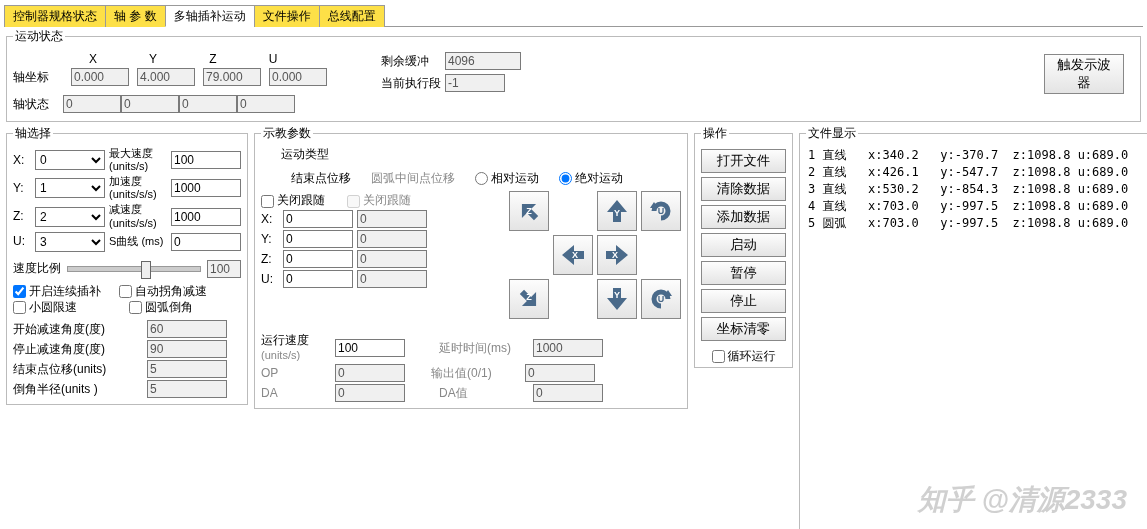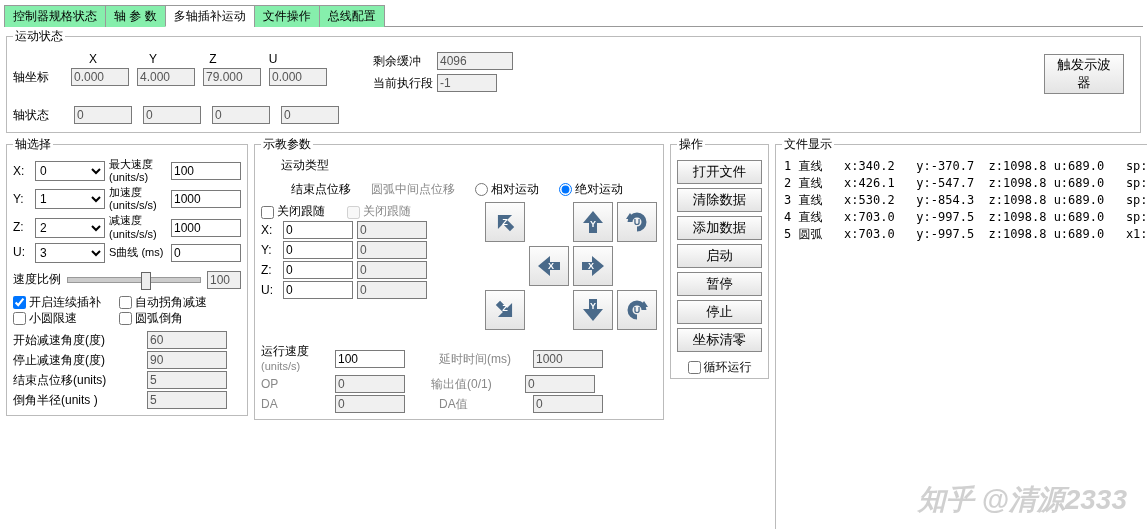--- a/index.html
+++ b/index.html
@@ -1,18 +1,18 @@
 <!DOCTYPE html>
 <html><head>
 <meta charset="utf-8">
 <style>
   html,body{margin:0;padding:0;font:12px/1.2 "Microsoft YaHei","SimSun",sans-serif;background:#fff;color:#000;width:1147px}
   body{padding:4px;box-sizing:border-box}
   .tabs{display:flex;border-bottom:1px solid #999;margin-bottom:2px}
-  .tab{padding:3px 8px;border:1px solid #999;border-bottom:none;margin-right:-1px;background:#86efac;position:relative;top:1px}
+  .tab{padding:3px 8px;border:1px solid #999;border-bottom:none;margin-right:-1px;background:#fde047;position:relative;top:1px}
   .tab.active{background:#fff;border-bottom:1px solid #fff}
   fieldset{border:1px solid #bbb;margin:2px;padding:4px 6px}
   legend{padding:0 2px}
   .row{display:flex;align-items:center;margin:2px 0;gap:4px}
   label{white-space:nowrap}
   input[type=text]{border:1px solid #7a7a7a;height:18px;padding:0 2px;font:12px sans-serif;box-sizing:border-box}
   input[readonly]{background:#f0f0f0;color:#555}
   select{border:1px solid #7a7a7a;height:20px;font:12px sans-serif;background:#fff}
   button.btn{width:85px;height:24px;margin:4px auto;display:block;border:1px solid #888;background:linear-gradient(#fdfdfd,#e4e4e4)}
   .main-flex{display:flex;gap:2px;align-items:flex-start}
@@ -50,29 +50,29 @@
         <div style="width:60px;text-align:center">Z</div>
         <div style="width:60px;text-align:center">U</div>
       </div>
       <div class="row" style="gap:8px">
         <label style="width:50px">轴坐标</label>
         <input type="text" readonly="" style="width: 58px;" value="0.000">
         <input type="text" readonly="" style="width: 58px;" value="4.000">
         <input type="text" readonly="" style="width: 58px;" value="79.000">
         <input type="text" readonly="" style="width: 58px;" value="0.000">
       </div>
-      <div class="row" style="gap:11px;margin-top:20px">
+      <div class="row" style="gap:0;margin-top:9px">
         <label style="width:50px">轴状态</label>
         <input type="text" readonly="" style="width: 58px;" value="0">
         <input type="text" readonly="" style="width: 58px;" value="0">
         <input type="text" readonly="" style="width: 58px;" value="0">
         <input type="text" readonly="" style="width: 58px;" value="0">
       </div>
     </div>
-    <div style="margin-left:24px">
+    <div style="margin-left:44px">
       <div class="row">
         <label style="width:60px">剩余缓冲</label>
         <input type="text" readonly="" style="width: 76px;" value="4096">
       </div>
       <div class="row" style="margin-top:4px">
         <label style="width:60px">当前执行段</label>
         <input type="text" readonly="" style="width: 60px;" value="-1">
       </div>
     </div>
     <div style="flex:1"></div>
@@ -123,21 +123,21 @@
         </div>
       <input type="text" readonly="" style="width: 34px;" value="100">
     </div>
 
     <div class="row" style="margin-top:6px">
       <label><input type="checkbox" checked="" style=""><span>开启连续插补</span></label>
       <label style="margin-left:14px"><input type="checkbox" style=""><span>自动拐角减速</span></label>
     </div>
     <div class="row">
       <label><input type="checkbox" style=""><span>小圆限速</span></label>
-      <label style="margin-left:38px"><input type="checkbox" style=""><span>圆弧倒角</span></label>
+      <label style="margin-left:48px"><input type="checkbox" style=""><span>圆弧倒角</span></label>
     </div>
 
     <div class="row" style="margin-top:6px">
         <label style="width:130px">开始减速角度(度)</label>
       <input type="text" readonly="" style="width: 80px;" value="60">
       </div>
     <div class="row">
         <label style="width:130px">停止减速角度(度)</label>
       <input type="text" readonly="" style="width: 80px;" value="90">
       </div>
@@ -156,21 +156,21 @@
     <div class="row" style="margin-left:20px">
       <label style="width:60px">运动类型</label>
     </div>
     <div class="row" style="margin:10px 0 6px 30px;gap:20px">
       <label>结束点位移</label>
       <label class="gray">圆弧中间点位移</label>
       <label><input type="radio" name="mv" style=""><span>相对运动</span></label>
       <label><input type="radio" name="mv" checked="" style=""><span>绝对运动</span></label>
     </div>
 
-    <div style="display:flex;gap:4px">
+    <div style="display:flex;gap:28px">
       <div style="flex:0 0 200px">
         <div class="row">
             <label><input type="checkbox" style=""><span>关闭跟随</span></label>
           <label class="gray" style="margin-left:18px"><input type="checkbox" disabled="" style=""><span>关闭跟随</span></label>
           </div>
 
         <div class="row">
             <label style="width:18px">X:</label>
           <input type="text" style="width: 70px;" value="0">
           <input type="text" readonly="" style="width: 70px;" value="0">

